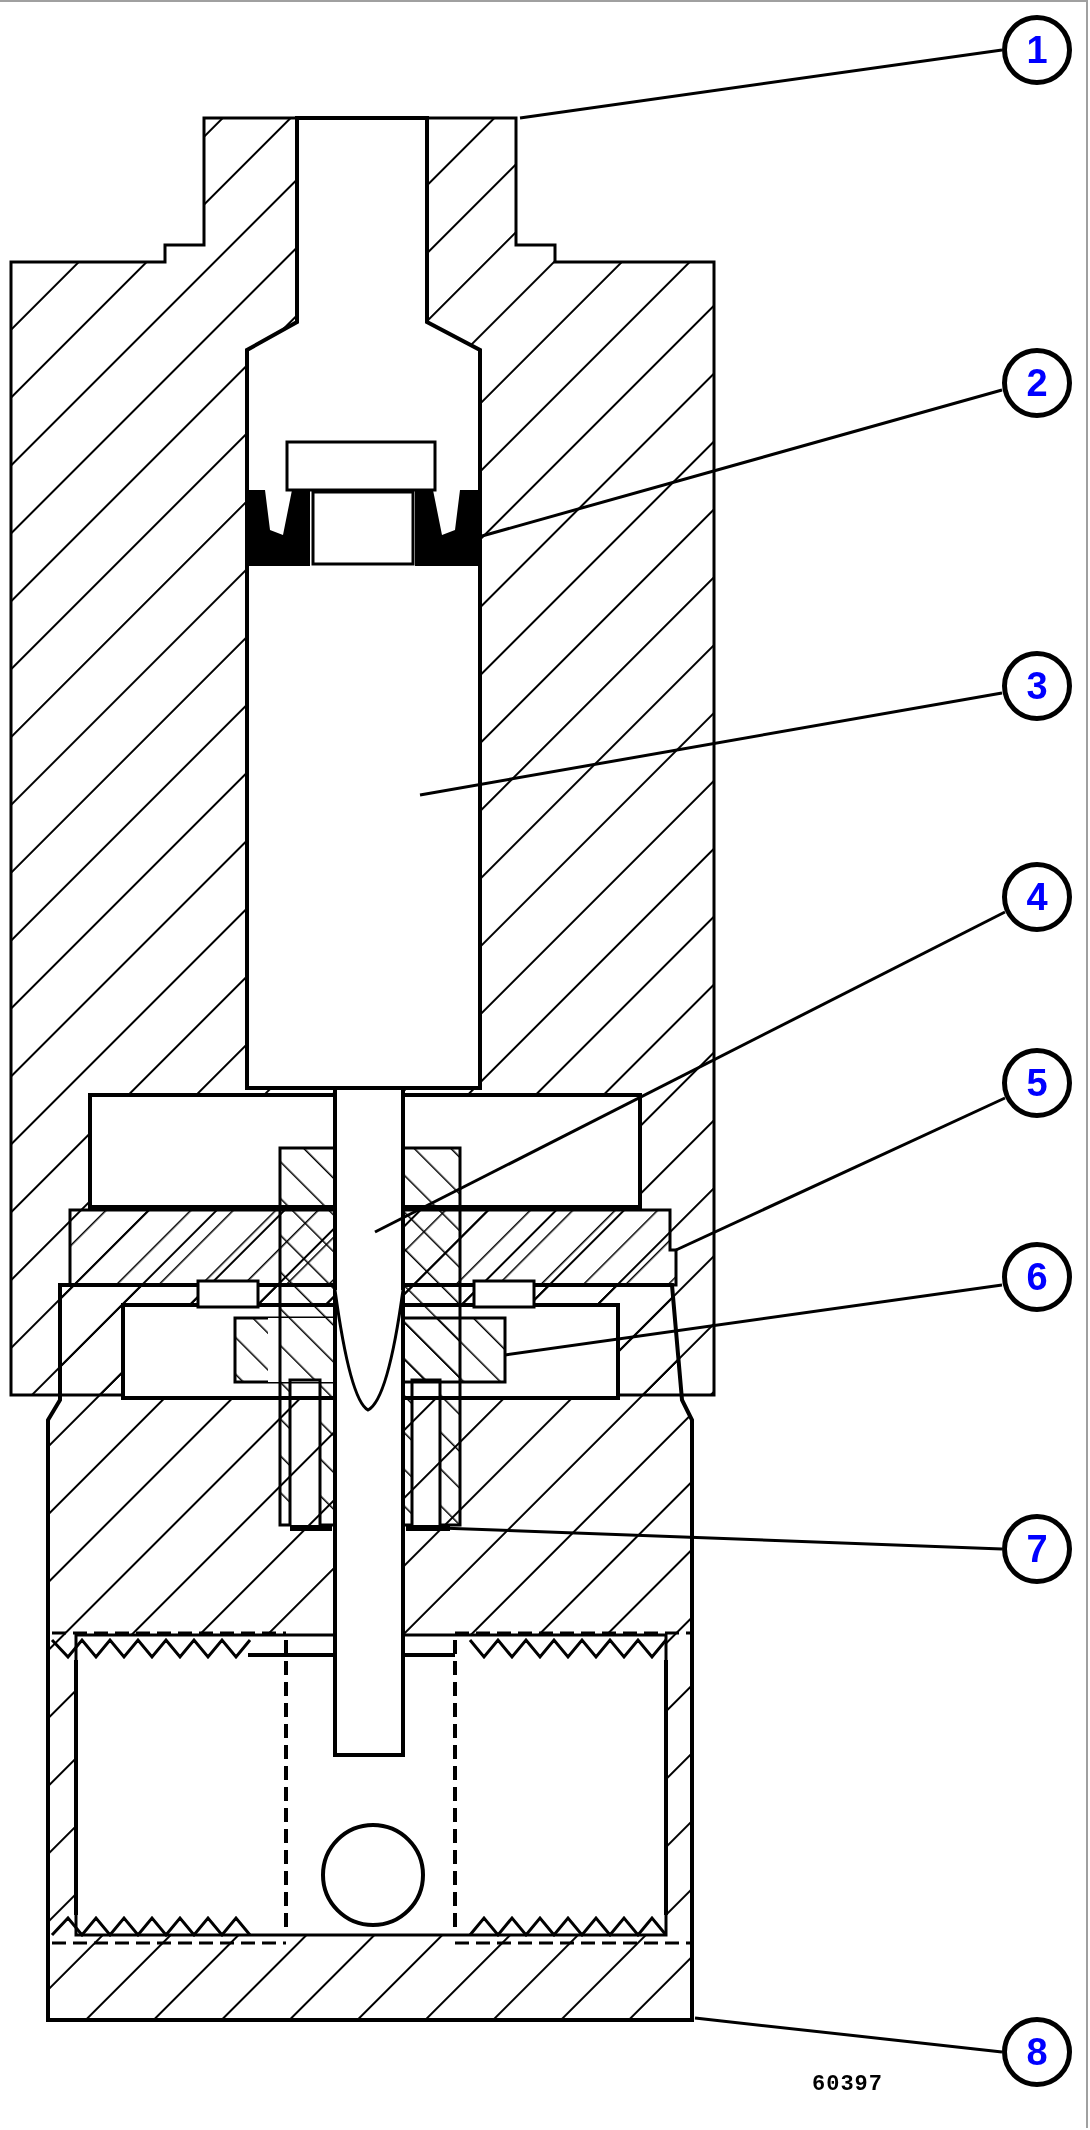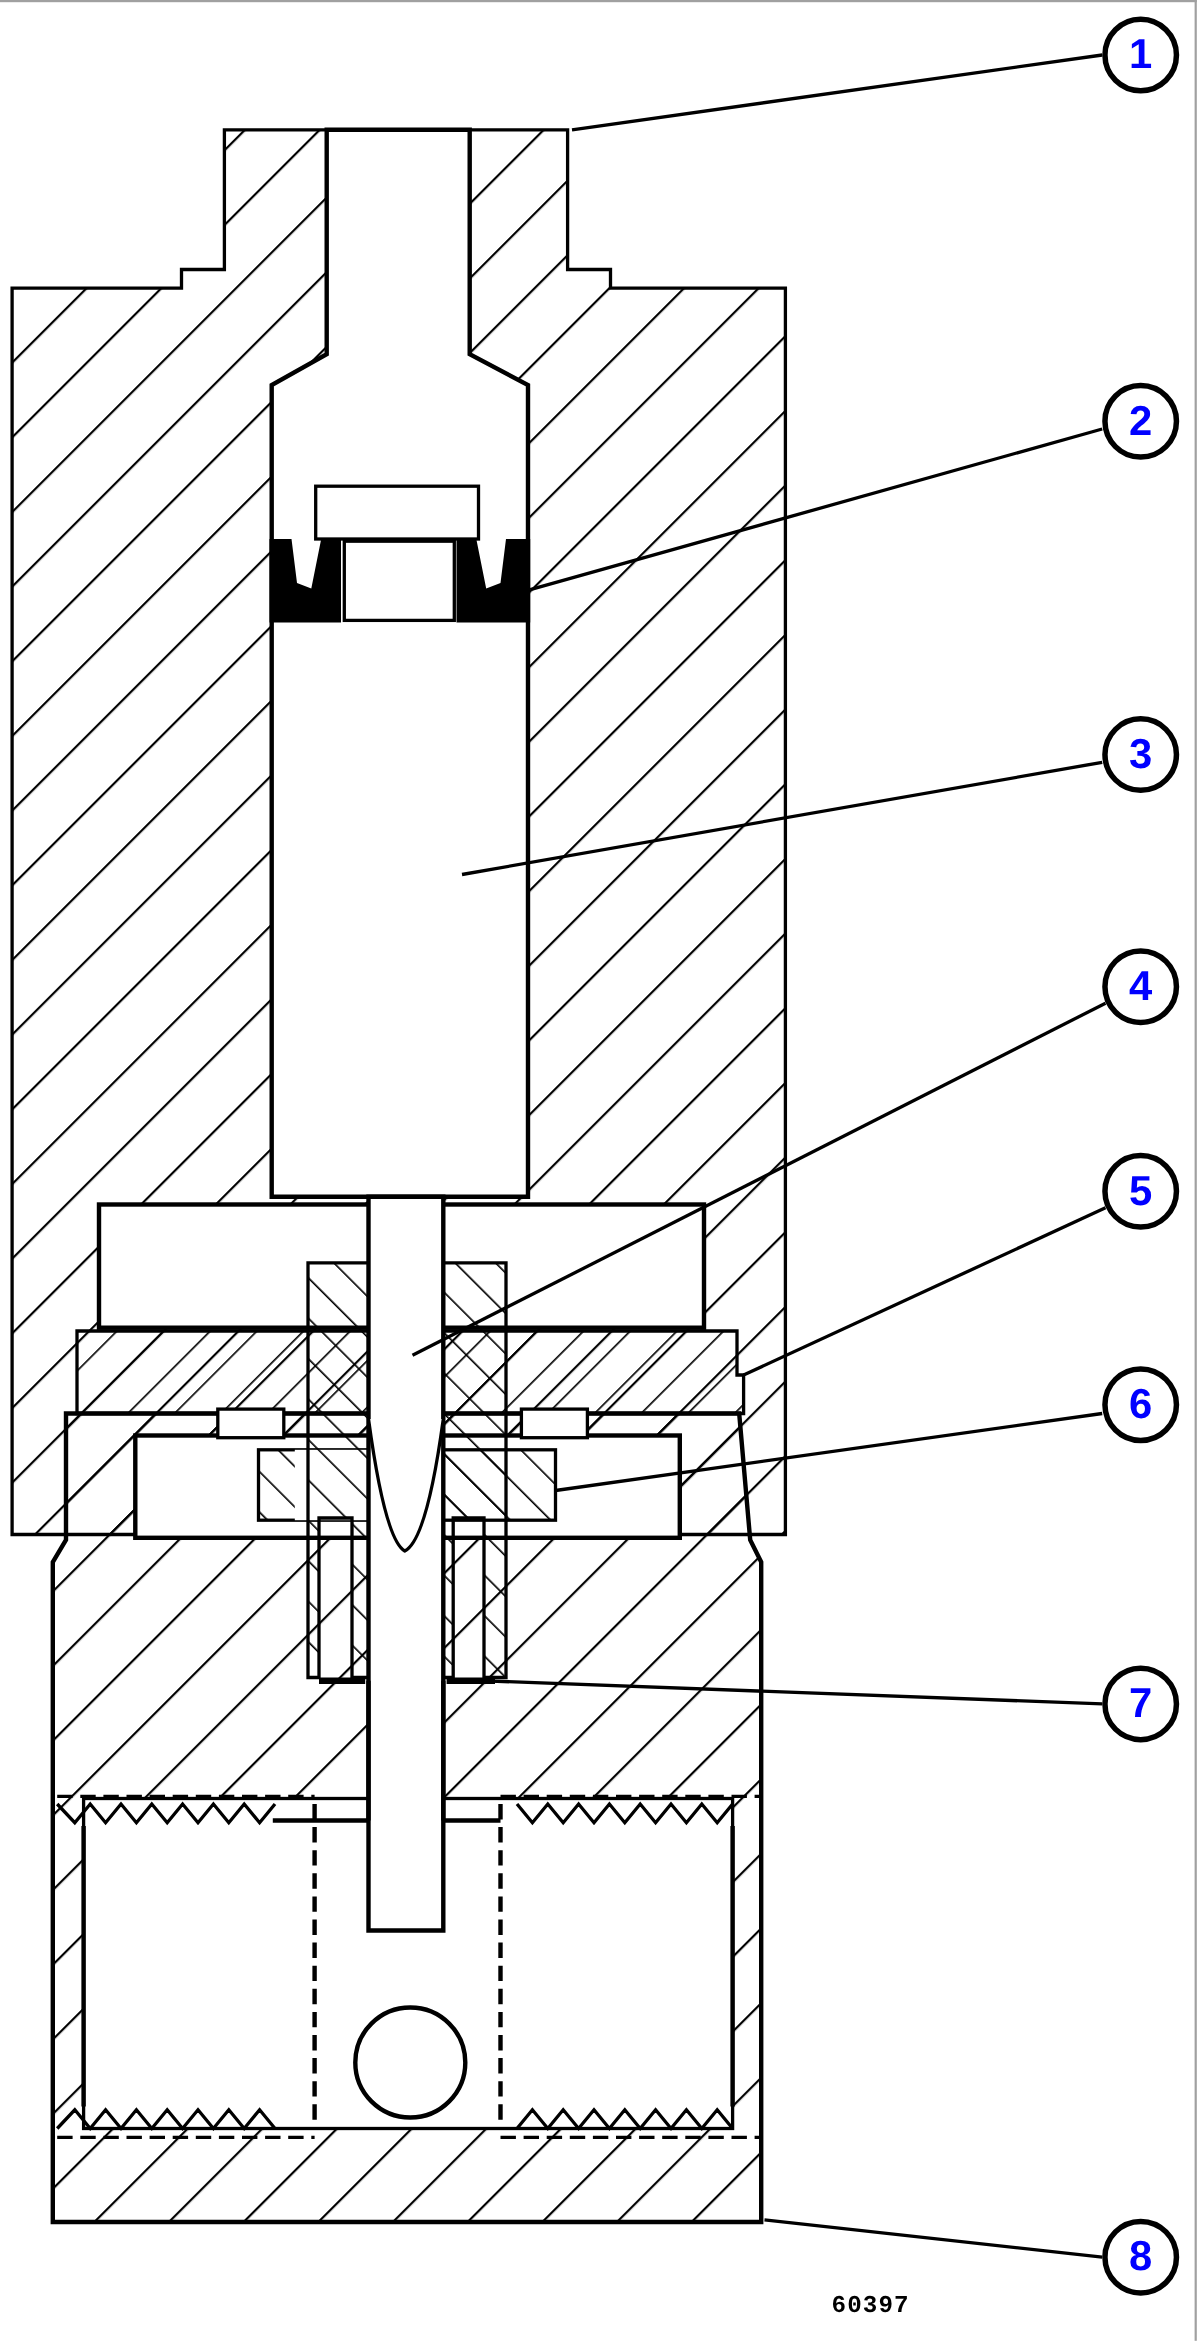--- a/index.html
+++ b/index.html
@@ -1,21 +1,21 @@
 <!DOCTYPE html>
 <html><head>
 <meta charset="utf-8">
 <style>
   html,body{margin:0;padding:0;background:#fff;}
   body{width:1090px;height:2130px;overflow:hidden;position:relative;font-family:"Liberation Sans",sans-serif;}
   .frame{position:absolute;left:0;top:0;width:1088px;height:2128px;border-top:2px solid #a0a0a0;border-right:2px solid #a0a0a0;box-sizing:border-box;}
   svg{position:absolute;left:0;top:0;}
   .callout{position:absolute;width:70px;height:70px;border:5px solid #000;border-radius:50%;box-sizing:border-box;display:flex;align-items:center;justify-content:center;background:#fff;}
   .callout span{color:#0000ff;font-weight:bold;font-size:38px;line-height:1;font-family:"Liberation Sans",sans-serif;}
-  .figno{position:absolute;left:756px;top:2072px;font-size:22px;font-weight:bold;letter-spacing:1px;font-family:"Liberation Mono",monospace;margin-top:12px;}
+  .figno{position:absolute;left:812px;top:2072px;font-size:22px;font-weight:bold;letter-spacing:1px;font-family:"Liberation Mono",monospace;}
 </style>
 </head>
 <body>
 
 <div class="frame"></div>
 
 <svg width="1090" height="2130" viewBox="0 0 1090 2130" xmlns="http://www.w3.org/2000/svg">
   <defs>
     <pattern id="hatchR" patternUnits="userSpaceOnUse" width="48" height="48" patternTransform="rotate(45)">
       <line x1="0" y1="0" x2="0" y2="48" stroke="#000" stroke-width="4"></line>

